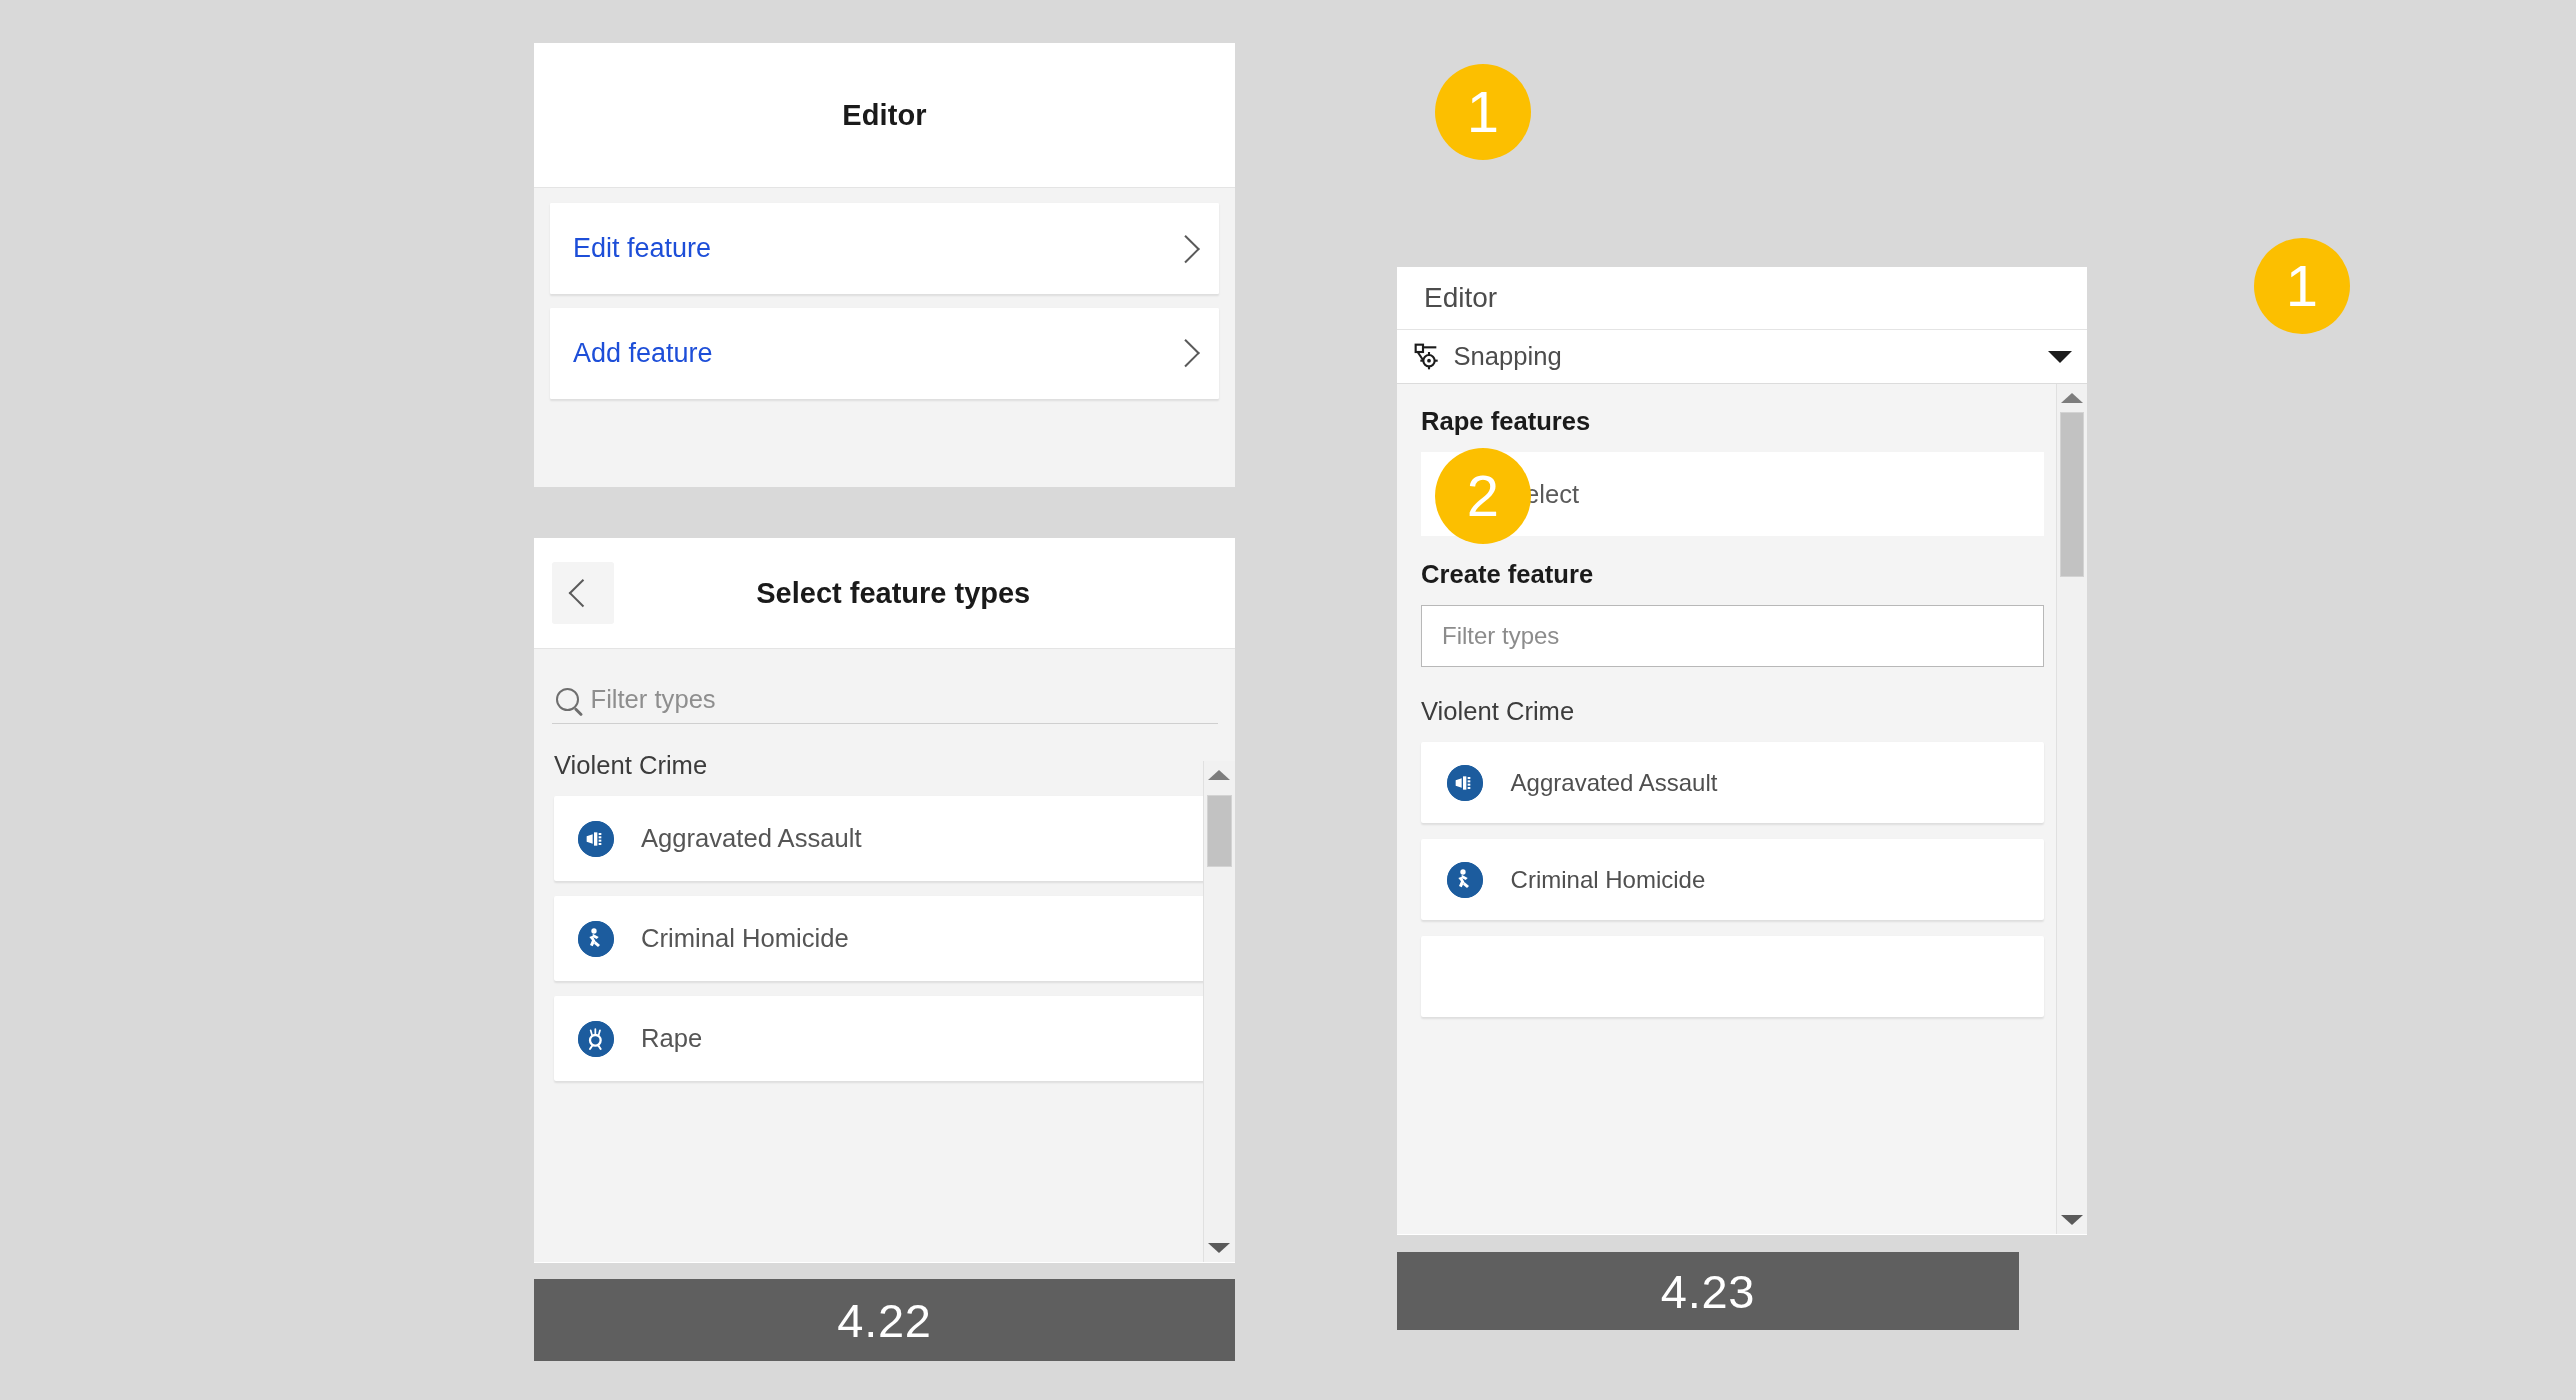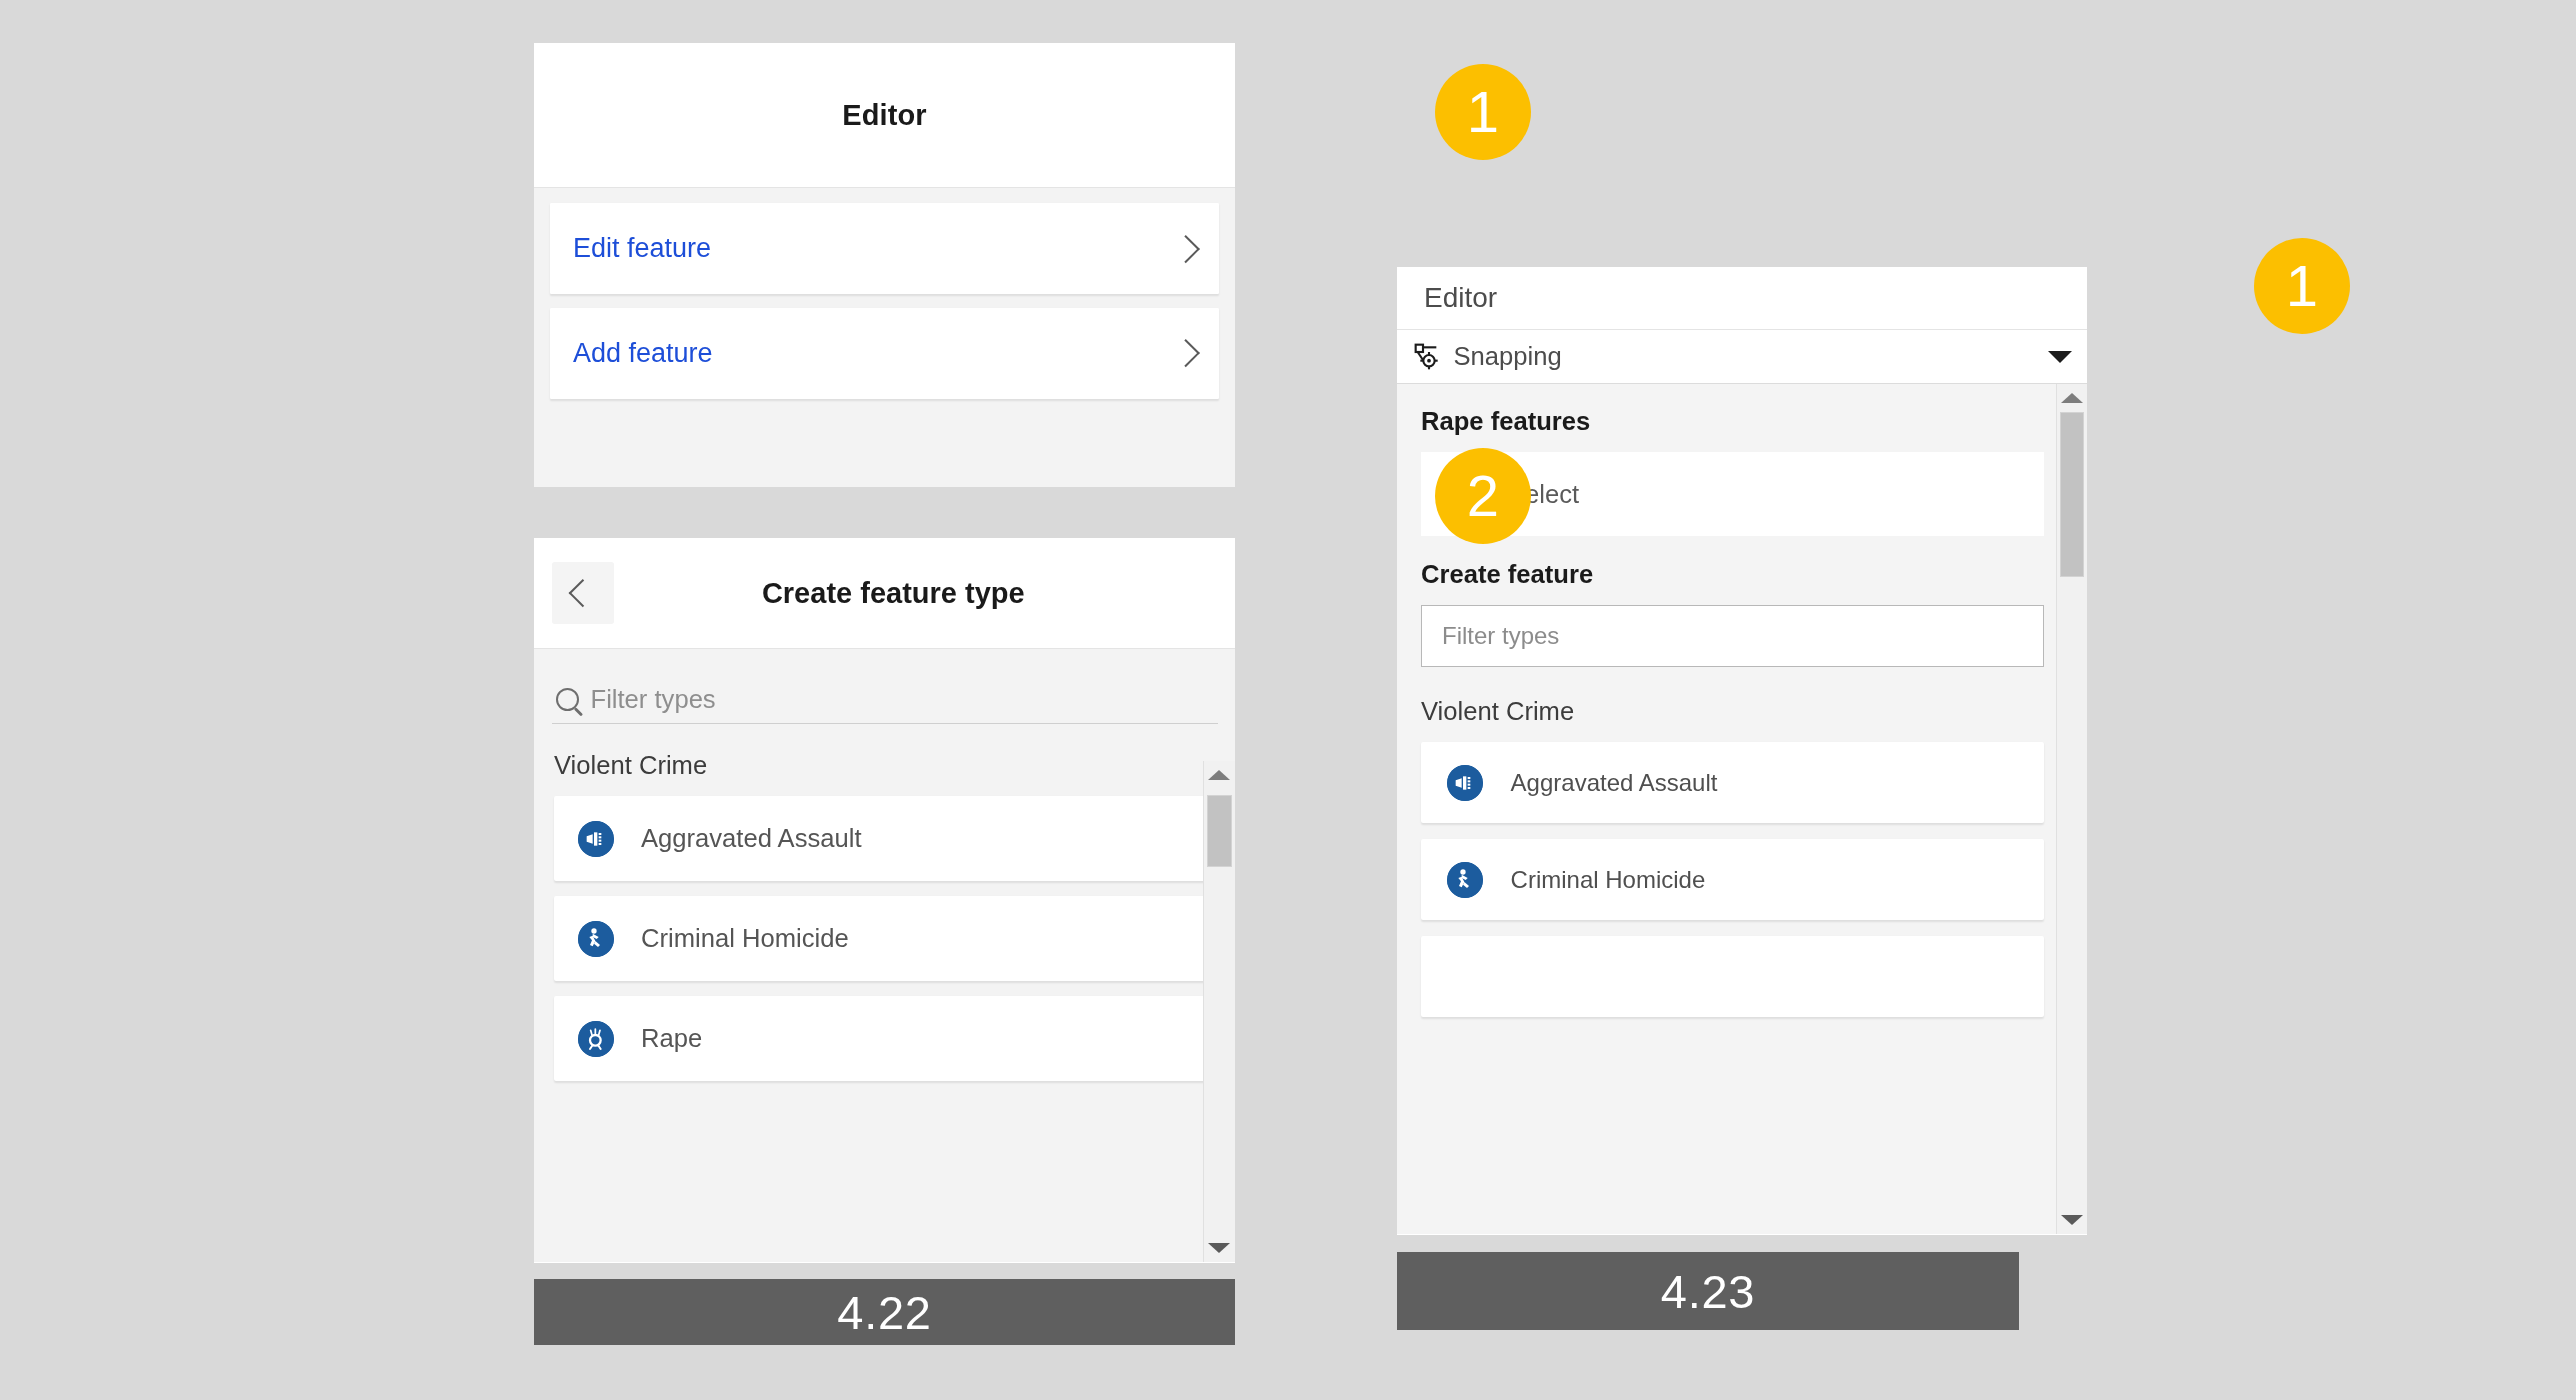--- a/index.html
+++ b/index.html
@@ -210,21 +210,21 @@
   .vbar .thumb {
     position: absolute;
     left: 2.7px; right: 2.7px;
     background: #c2c2c2;
     border: 0.7px solid #d3d3d3;
   }
 
   #w422b .vbar { top: 112px; height: 501px; }
   #w422b .thumb { top: 34px; height: 70px; }
 
-  #cap422 { left: 0px; top: 1236px; width: 701px; height: 66px; }
+  #cap422 { left: 0px; top: 1236px; width: 701px; height: 82px; }
   #badge422a { left: 901px; top: 21px; width: 96px; height: 96px; }
   #badge422b { left: 901px; top: 405px; width: 96px; height: 96px; }
 
   
   #fig423 { left: 1397px; top: 267px; width: 690px; height: 1090px; }
 
   #w423 {
     left: 0; top: 0; width: 690px; height: 968px;
     background: #ffffff;
   }
@@ -335,21 +335,21 @@
     </div>
   </div>
 
   <div class="badge" id="badge422a">1</div>
 
   <div class="panel" id="w422b">
     <div class="hdr">
       <div class="back-btn">
         <span class="chev-l"></span>
       </div>
-      <div class="hdr-title">Create feature type</div>
+      <div class="hdr-title">Select feature types</div>
     </div>
 
     <div class="body">
 
       <div class="search-wrap">
         <span class="mag"></span>
         <span class="search-ph">Filter types</span>
       </div>
 
       <div class="grp-title">Violent Crime</div>

